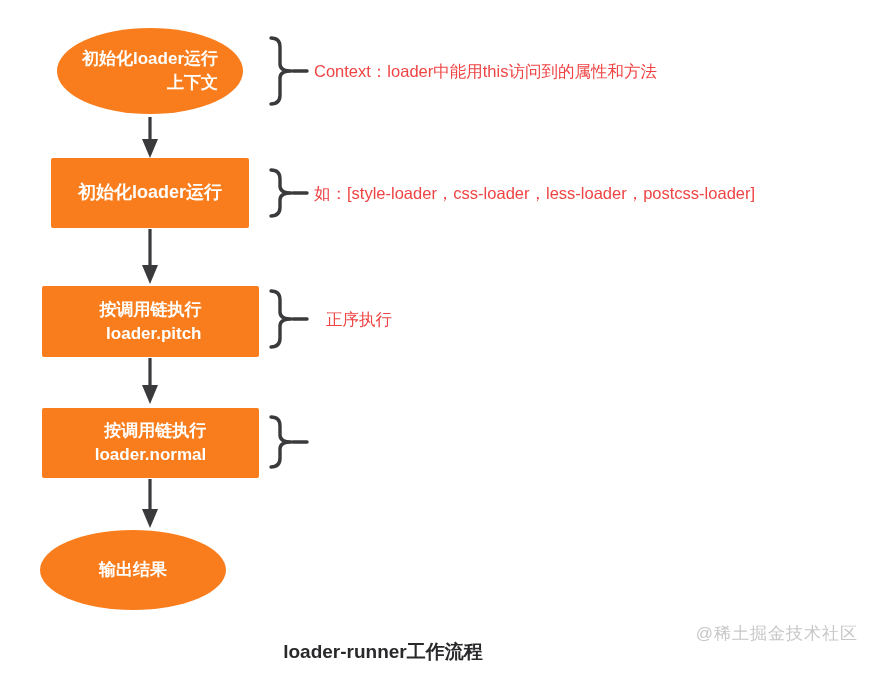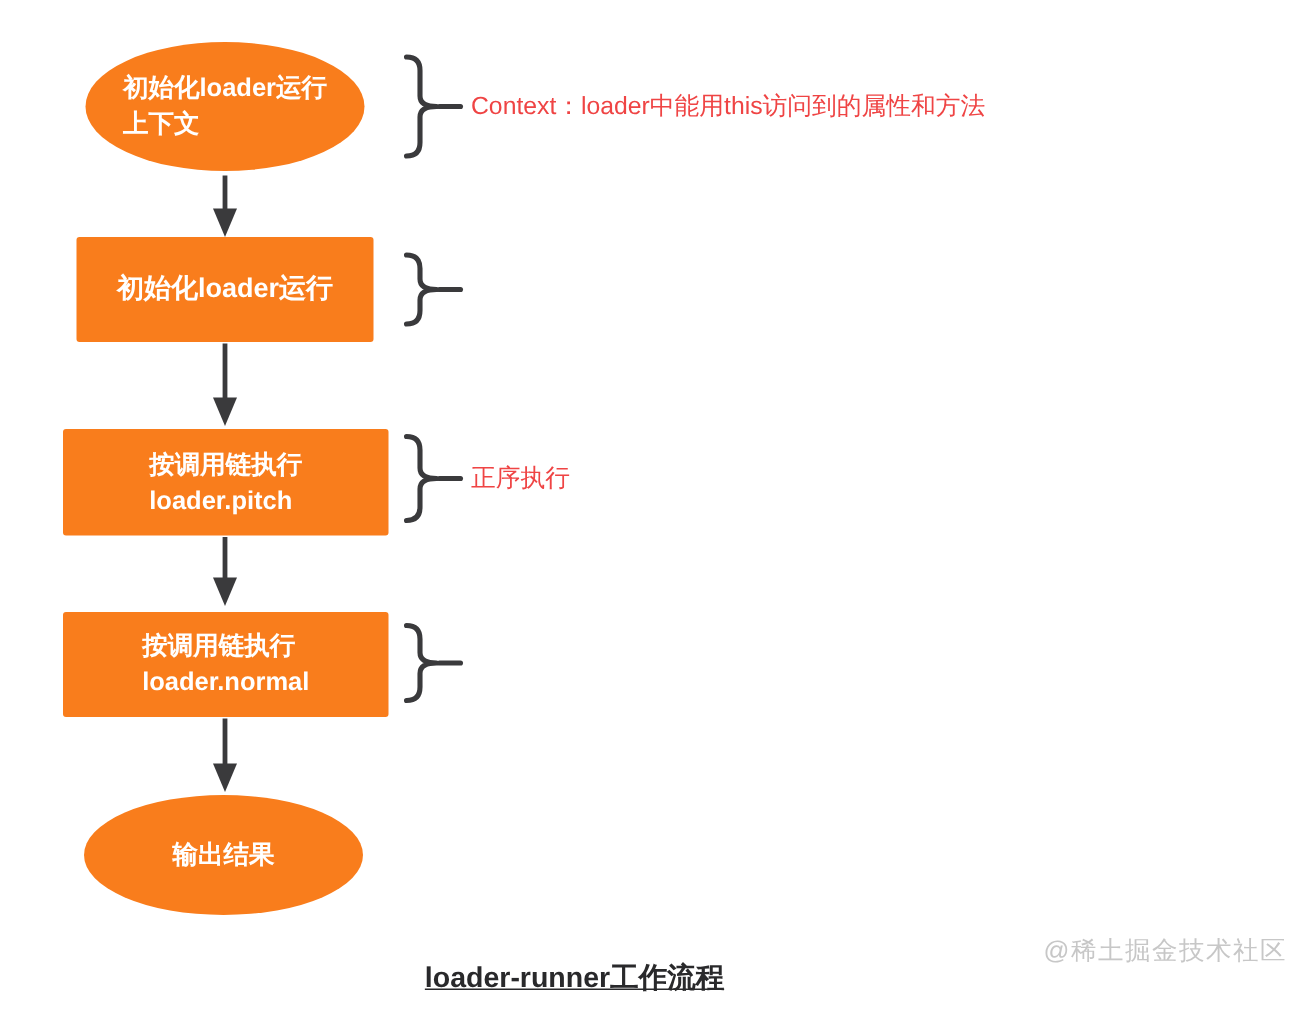--- a/index.html
+++ b/index.html
@@ -32,57 +32,56 @@
     stroke-width: 3.2;
     stroke-linecap: butt;
   }
   svg .arrow-head { fill: var(--line, #3a3a3c); }
 
   .node {
     position: absolute;
     background: var(--accent, #f97d1c);
     color: #ffffff;
     display: flex; align-items: center; justify-content: center;
-    text-align: left;
+    text-align: right;
     font-weight: 600;
     font-size: 17px;
     line-height: 1.4;
   }
   .node .node-label { white-space: pre-line; }
   .node.ellipse { border-radius: 50%; }
   .node.rect { border-radius: 2px; }
 
   .node.n-init   { left: 57px;  top: 28px;  width: 186px; height: 86px; }
   .node.n-chain  { left: 51px;  top: 158px; width: 198px; height: 70px; font-size: 18px; }
   .node.n-pitch  { left: 42px;  top: 286px; width: 217px; height: 71px; }
   .node.n-normal { left: 42px;  top: 408px; width: 217px; height: 70px; }
-  .node.n-output { left: 56px;  top: 530px; width: 186px; height: 80px; }
+  .node.n-output { left: 40px;  top: 530px; width: 186px; height: 80px; }
 
   .annotation {
     position: absolute;
     left: 314px;
     color: #ef4444;
     font-size: 16.5px;
     line-height: 24px;
     white-space: nowrap;
   }
   .annotation.a-1 { top: 59px; }
   .annotation.a-2 { top: 181px; }
-  .annotation.a-3 { top: 307px; }
+  .annotation.a-3 { top: 307px; margin-left: 12px; }
   .annotation.a-4 { top: 430px; }
 
   .caption {
     position: absolute;
     left: 0; top: 639px;
     width: 766px;
     text-align: center;
     font-weight: 700;
     font-size: 19px;
     color: #29292b;
-    text-decoration: underline;
   }
   .watermark {
     position: absolute;
     right: 15px; top: 622px;
     font-size: 17px;
     color: var(--watermark, #c7c7c7);
     letter-spacing: 1px;
   }
 </style>
 </head>
@@ -144,18 +143,19 @@
   <div class="node rect n-normal">
     <span class="node-label">按调用链执行
 loader.normal</span>
   </div>
 
   <div class="node ellipse n-output">
     <span class="node-label">输出结果</span>
   </div>
 
   <div class="annotation a-1">Context：loader中能用this访问到的属性和方法</div>
+  <div class="annotation a-2">如：[style-loader，css-loader，less-loader，postcss-loader]</div>
   <div class="annotation a-3">正序执行</div>
 
   <div class="caption">loader-runner工作流程</div>
   <div class="watermark">@稀土掘金技术社区</div>
 
 </div>
 
 </body></html>

